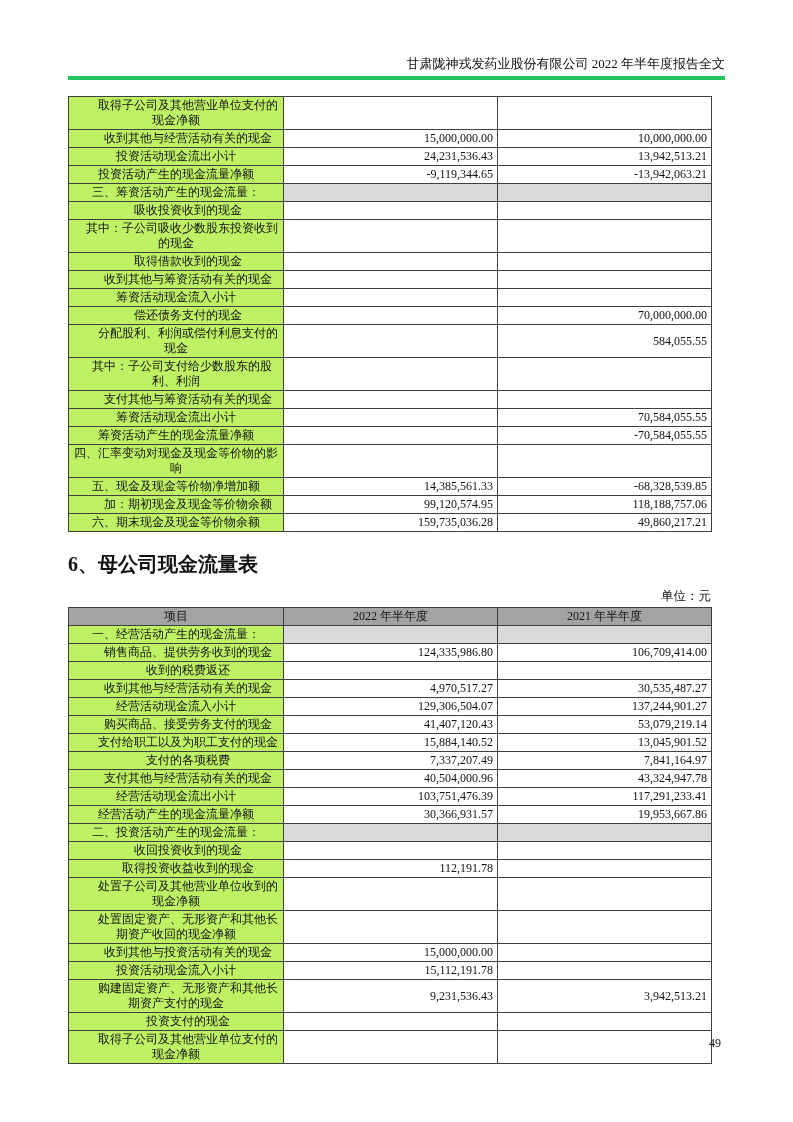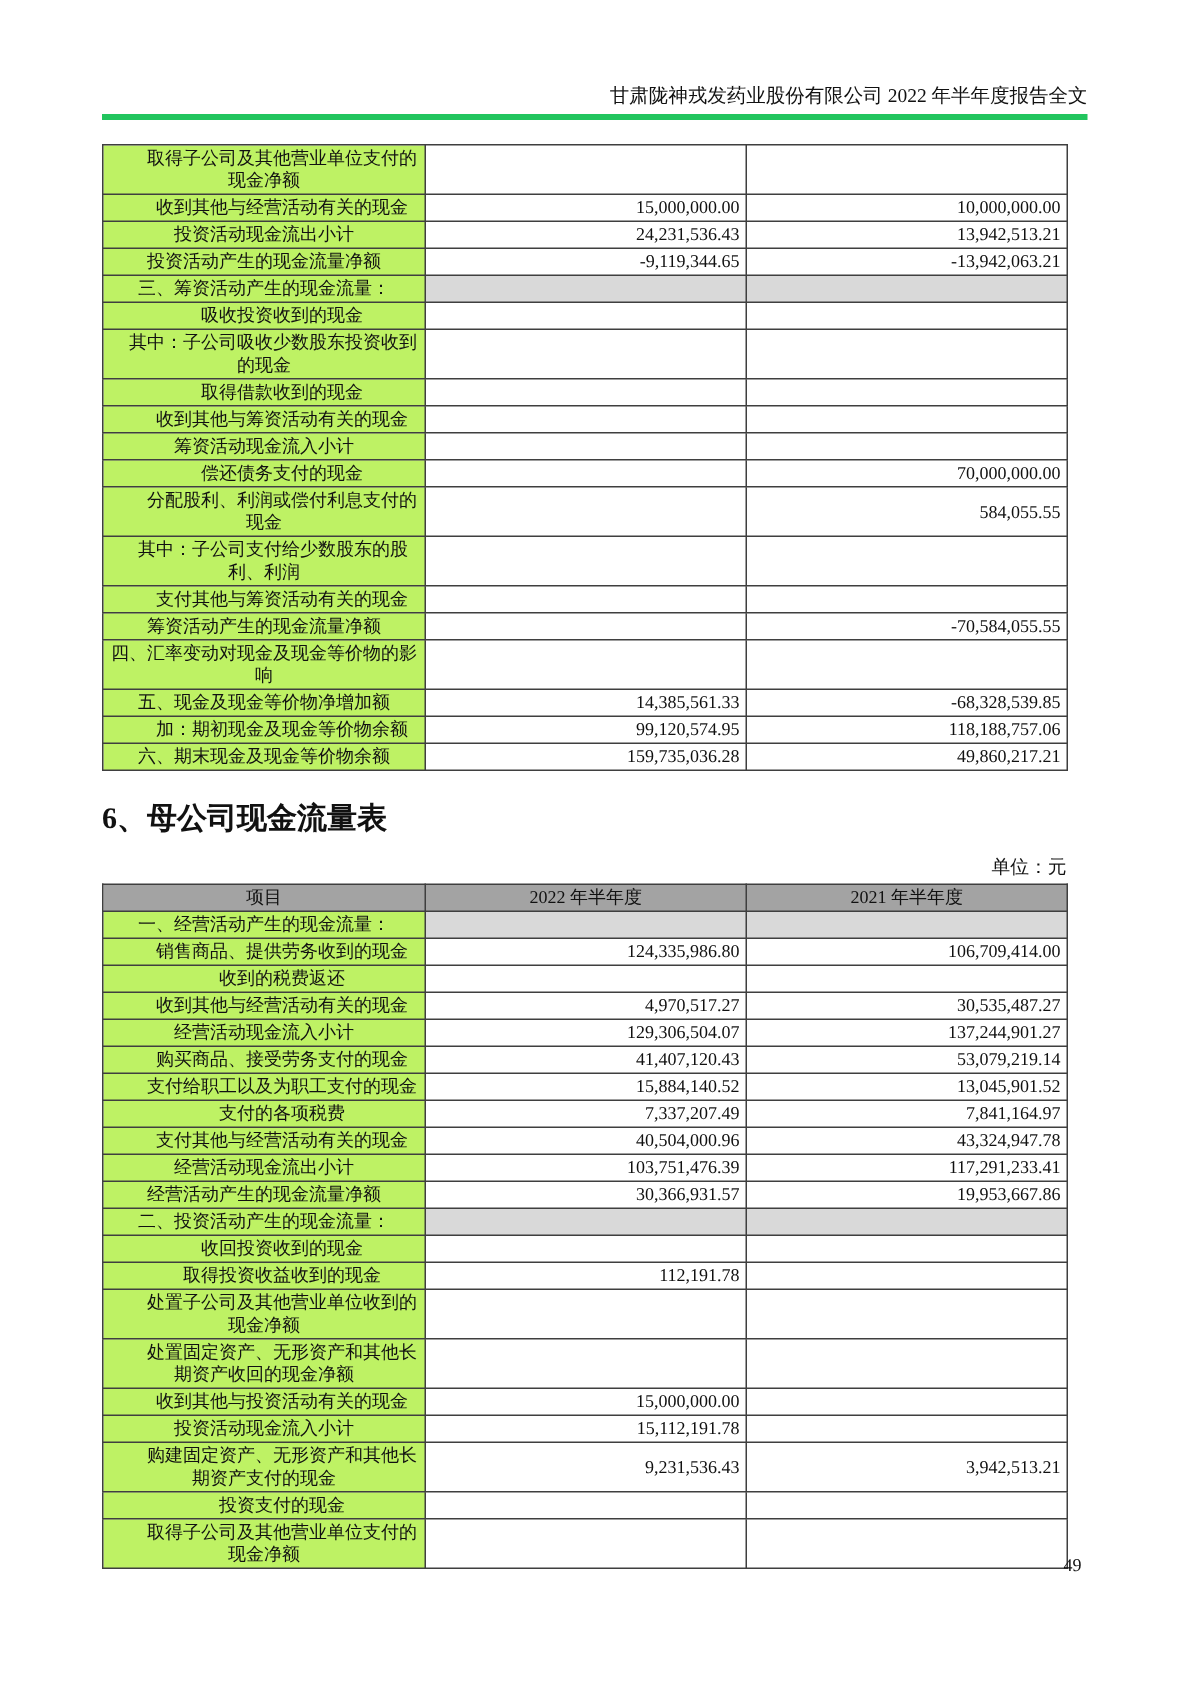--- a/index.html
+++ b/index.html
@@ -162,20 +162,25 @@
           <td class="c-label">其中：子公司支付给少数股东的股利、利润</td>
           <td class="c-num"></td>
           <td class="c-num"></td>
         </tr>
         <tr class="row-detail">
           <td class="c-label">支付其他与筹资活动有关的现金</td>
           <td class="c-num"></td>
           <td class="c-num"></td>
         </tr>
         <tr class="row-total">
+          <td class="c-label">筹资活动现金流出小计</td>
+          <td class="c-num"></td>
+          <td class="c-num">70,584,055.55</td>
+        </tr>
+        <tr class="row-total">
           <td class="c-label">筹资活动产生的现金流量净额</td>
           <td class="c-num"></td>
           <td class="c-num">-70,584,055.55</td>
         </tr>
         <tr class="row-total">
           <td class="c-label">四、汇率变动对现金及现金等价物的影响</td>
           <td class="c-num"></td>
           <td class="c-num"></td>
         </tr>
         <tr class="row-total">

